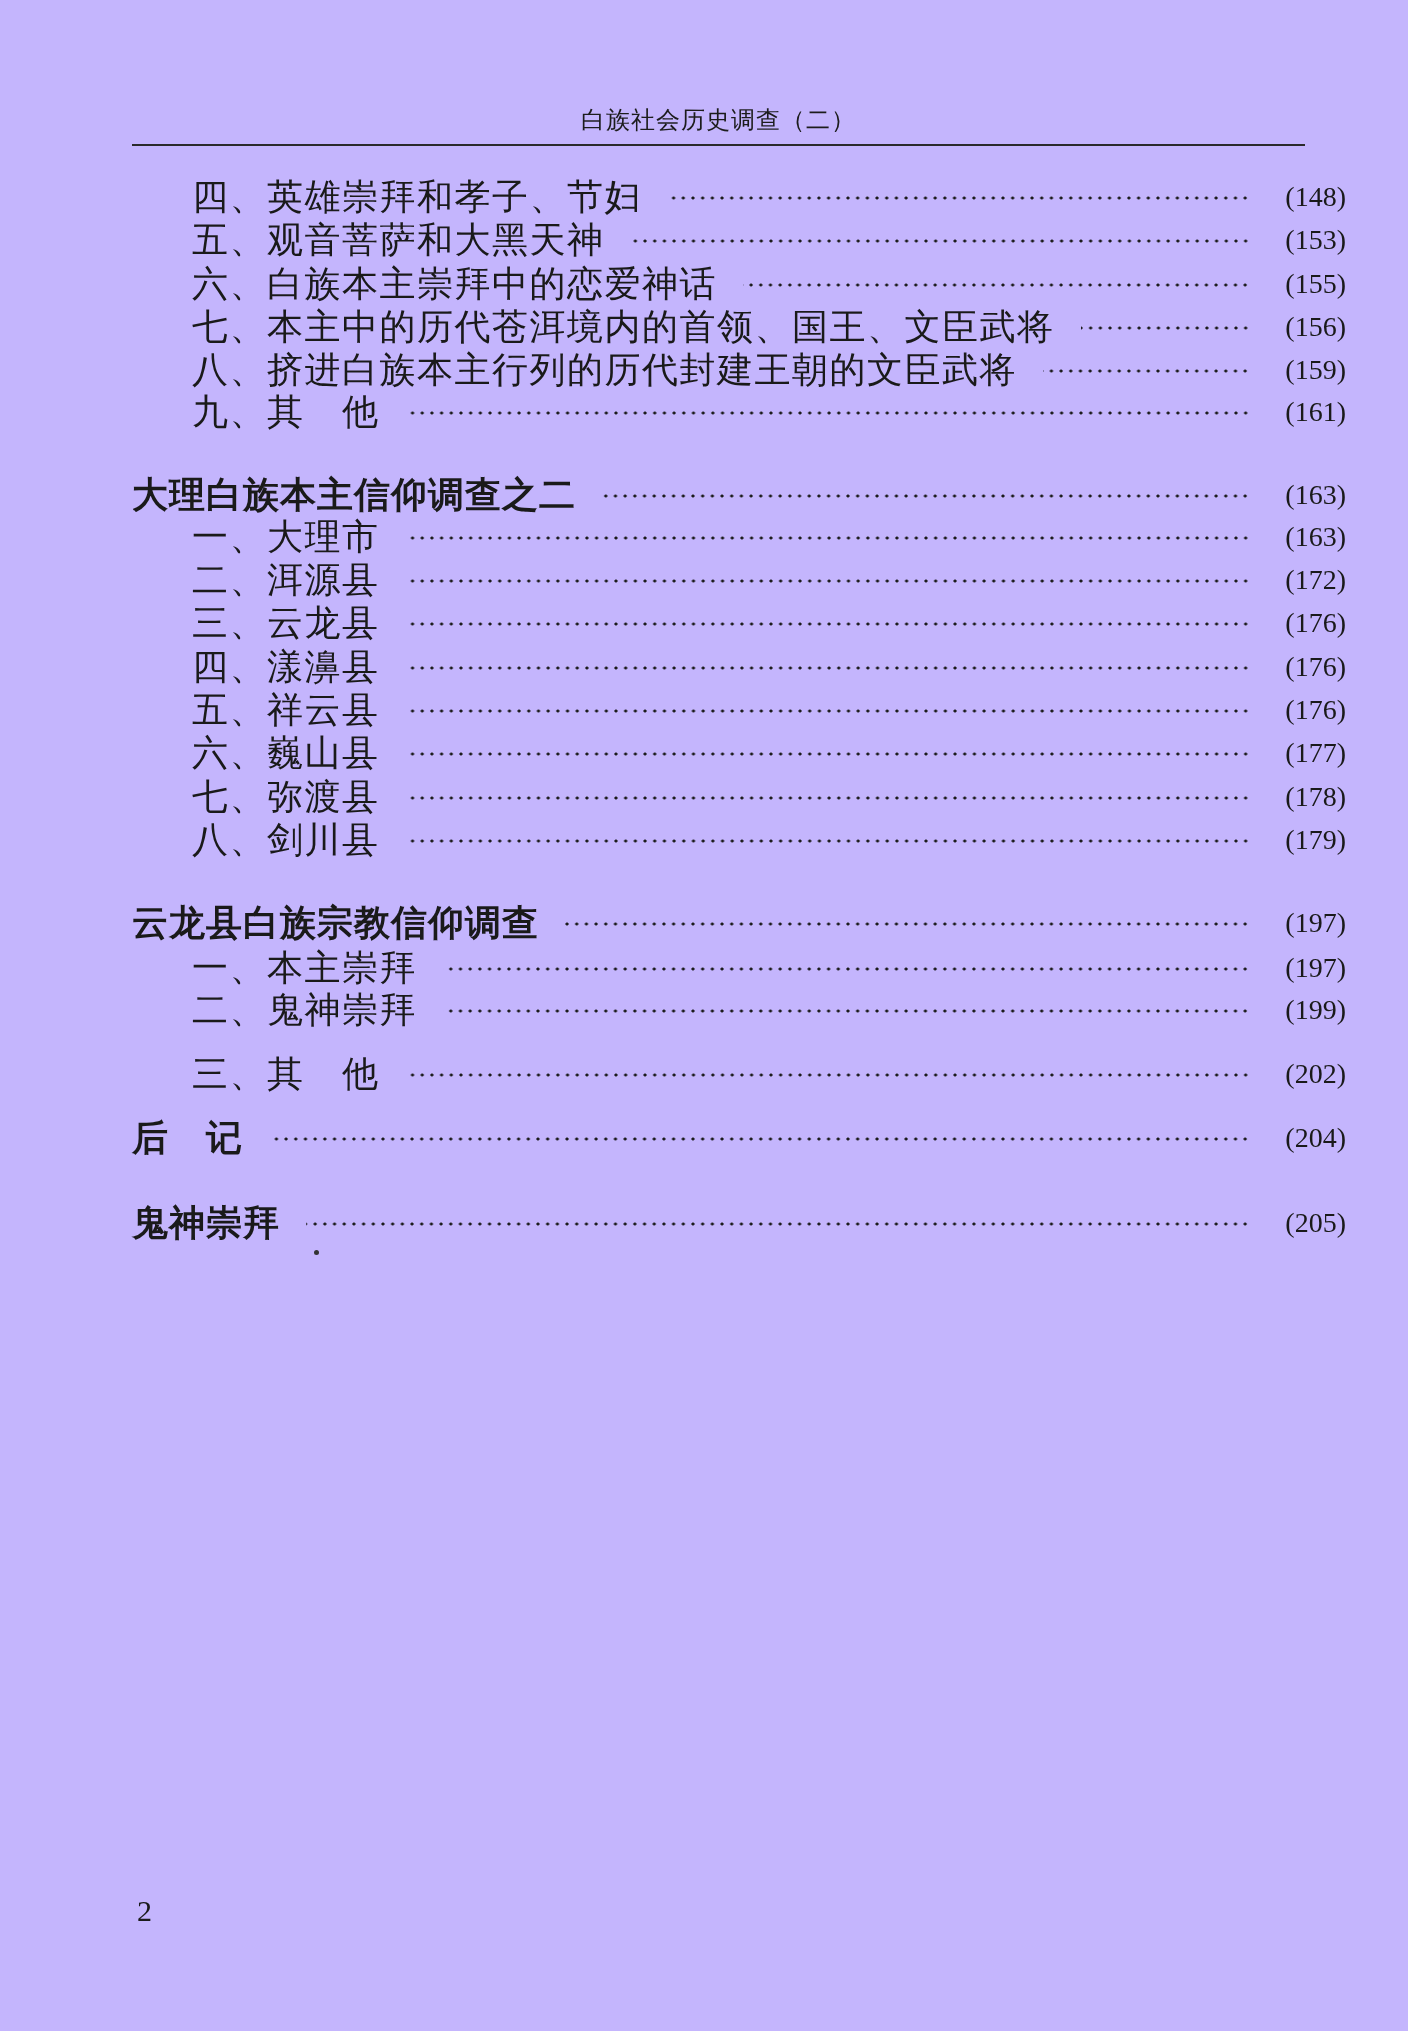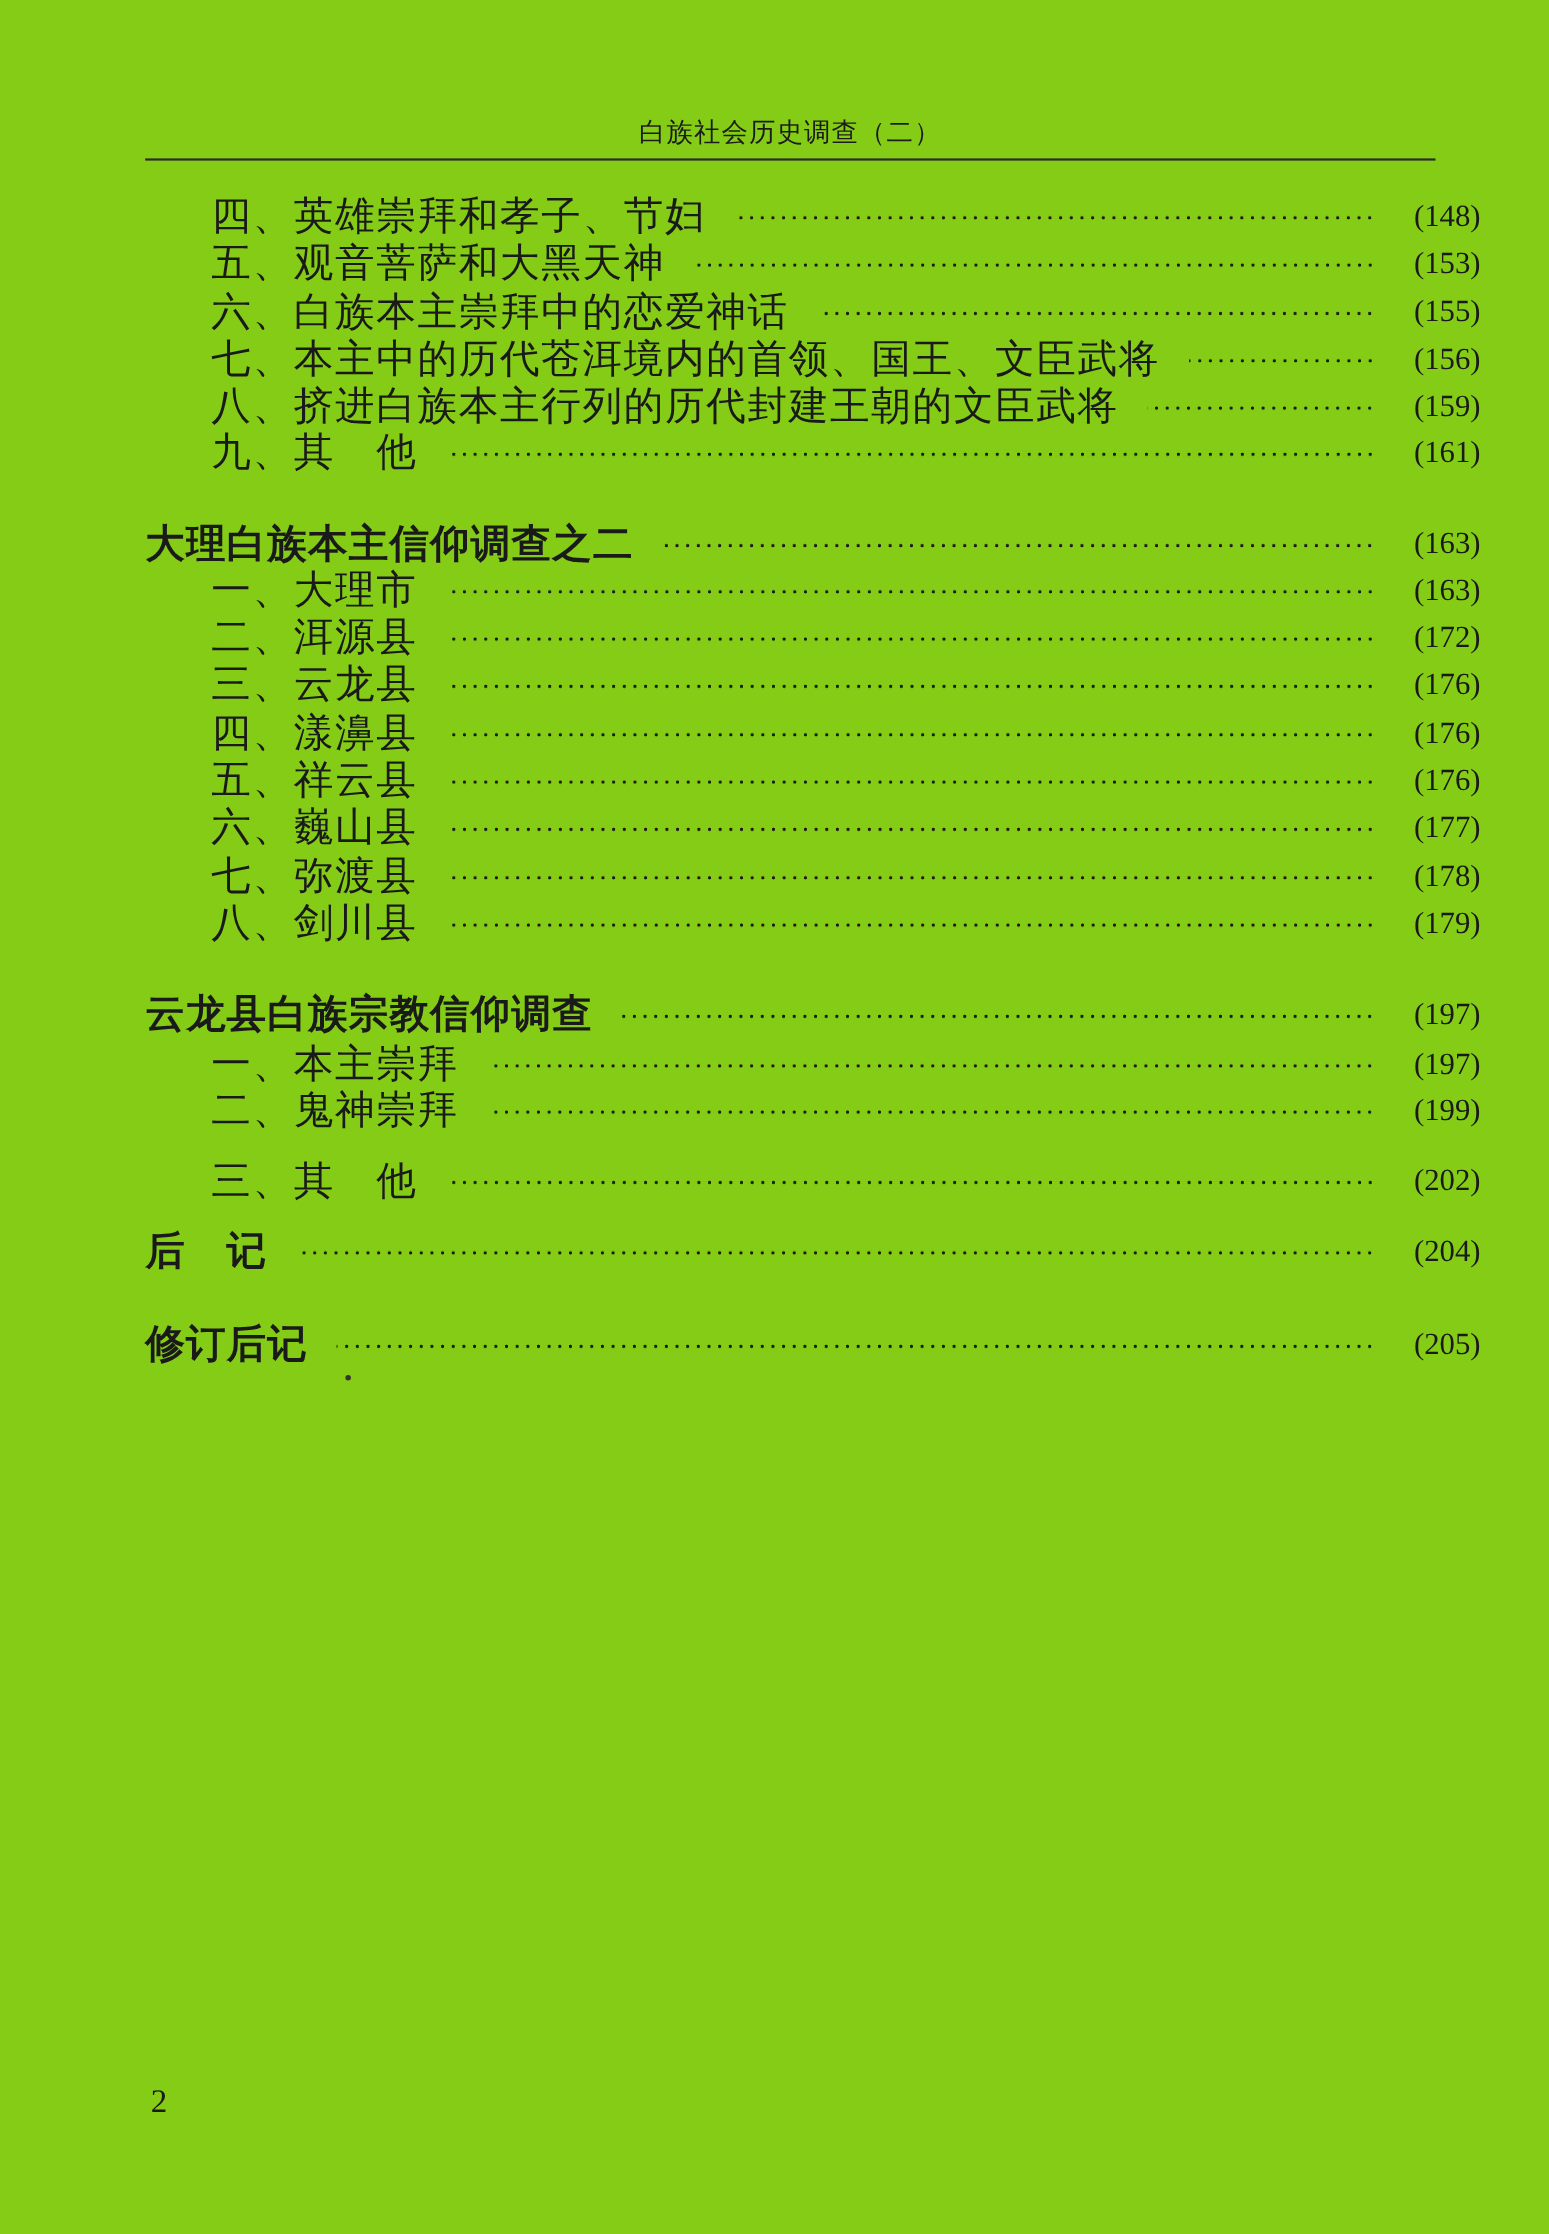--- a/index.html
+++ b/index.html
@@ -13,21 +13,21 @@
       position: relative;
       overflow: hidden;
       color: #1a1a1a;
       font-family: "DejaVu Serif", "Liberation Serif", serif;
     }
     .page {
       position: absolute;
       left: 0; top: 0;
       width: 1408px;
       height: 2031px;
-      background: #84cc16;
+      background: #c4b5fd;
     }
     .running-head {
       position: absolute;
       left: 132px;
       width: 1173px;
       top: 104px;
       text-align: center;
       font-size: 24px;
       line-height: 32px;
       letter-spacing: 1px;
@@ -217,21 +217,21 @@
       <span class="leader"></span>
       <span class="page-num">(202)</span>
     </div>
 
     <div class="row lvl1" style="top:1120px">
       <span class="label">后　记</span>
       <span class="leader"></span>
       <span class="page-num">(204)</span>
     </div>
     <div class="row lvl1" style="top:1205px">
-      <span class="label">修订后记</span>
+      <span class="label">鬼神崇拜</span>
       <span class="leader"></span>
       <span class="page-num">(205)</span>
     </div>
   </div>
 
   <div class="speck" style="left:314px; top:1250px;"></div>
 
   <div class="folio">2</div>
 </div>
 

